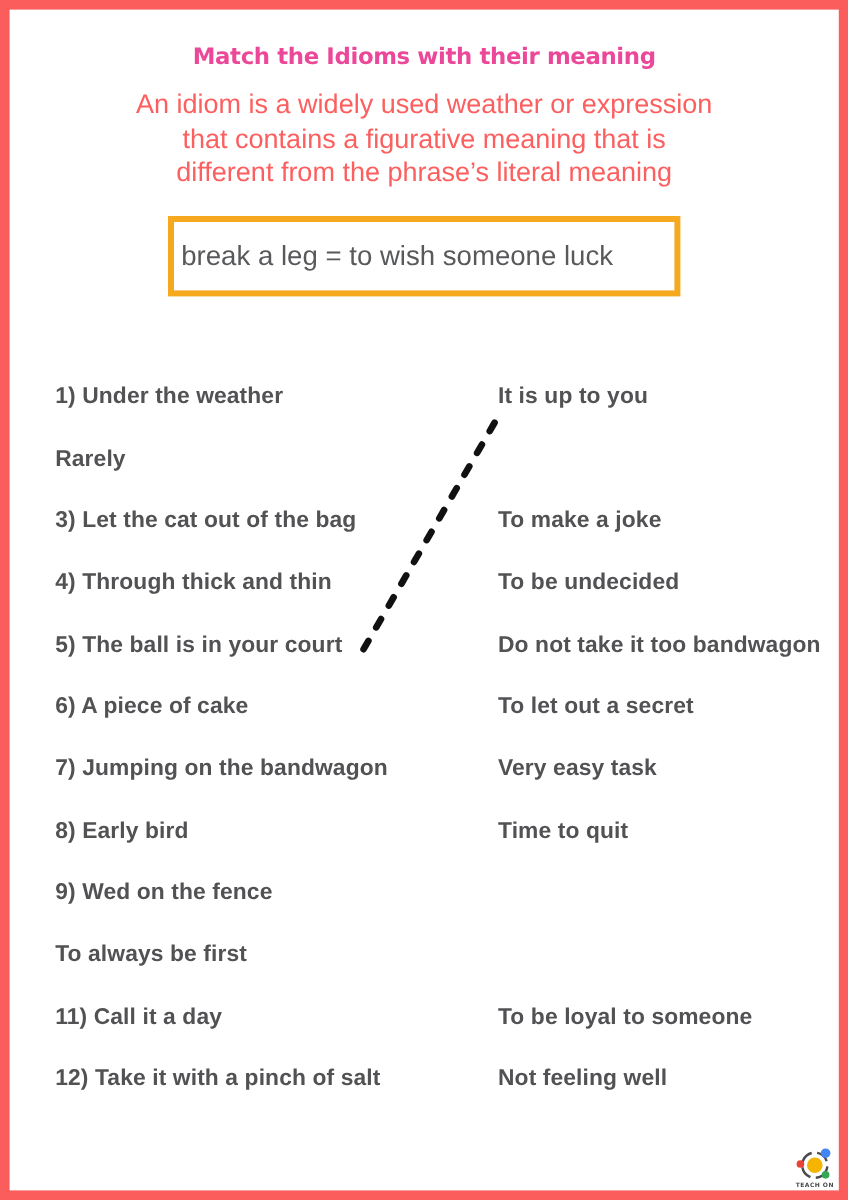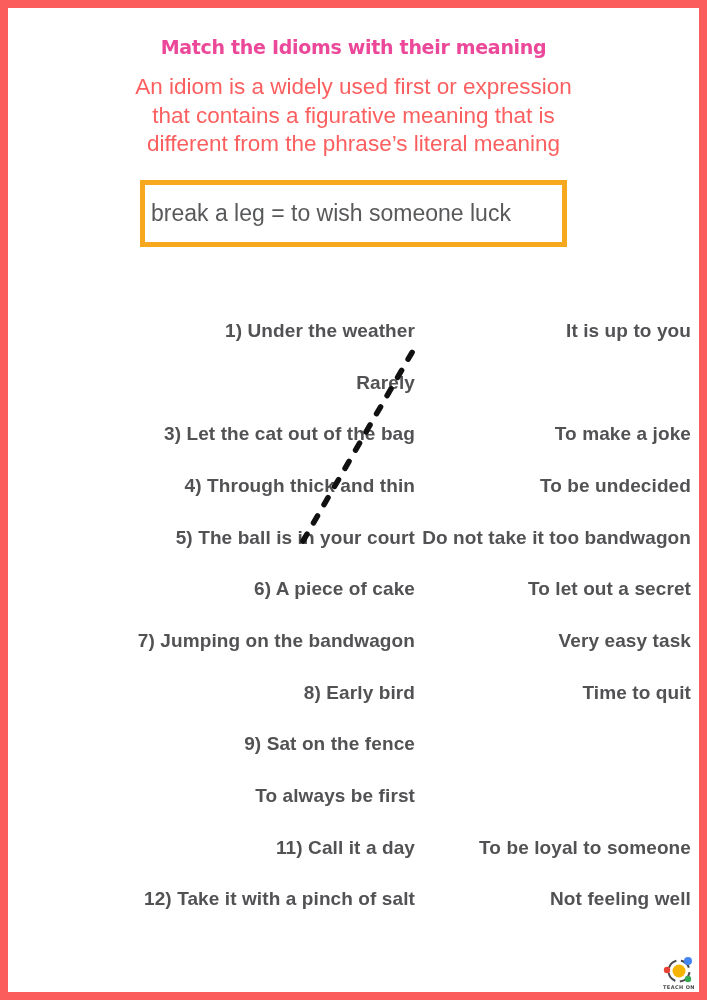--- a/index.html
+++ b/index.html
@@ -20,21 +20,21 @@
   .subtitle{
     margin-top:15px;text-align:center;color:var(--subtitle);
     font-size:22.5px;line-height:28.5px;font-weight:normal;
   }
   .example-box{
     box-sizing:border-box;width:427px;margin:21px auto 0;
     border:5px solid var(--example-border);
     padding:15px 6px;text-align:left;
     font-size:23px;color:#58595B;background:#fff;
   }
-  .match-list{position:absolute;left:38px;top:297px;right:8px;text-align:right;}
+  .match-list{position:absolute;left:38px;top:297px;right:8px;}
   .row{
     display:grid;grid-template-columns:369px 1fr;height:51.7px;
     align-items:center;
   }
   .idiom,.meaning{
     font-size:19px;font-weight:bold;color:#525255;letter-spacing:0.1px;
     white-space:nowrap;
   }
   .overlay{
     position:absolute;left:0;top:0;width:691px;height:984px;
@@ -48,21 +48,21 @@
   }
 </style>
 </head>
 <body>
 
 <div class="frame">
 
   <h1 class="title">Match the Idioms with their meaning</h1>
 
   <div class="subtitle">
-    <div>An idiom is a widely used first or expression</div>
+    <div>An idiom is a widely used weather or expression</div>
     <div>that contains a figurative meaning that is</div>
     <div>different from the phrase’s literal meaning</div>
   </div>
 
   <div class="example-box">
     <span>break a leg = to wish someone luck</span>
   </div>
 
   <div class="match-list">
       <div class="row">
@@ -90,21 +90,21 @@
       </div>
       <div class="row">
         <div class="idiom"><span>7)</span> <span>Jumping on the bandwagon</span></div>
         <div class="meaning">Very easy task</div>
       </div>
       <div class="row">
         <div class="idiom"><span>8)</span> <span>Early bird</span></div>
         <div class="meaning">Time to quit</div>
       </div>
       <div class="row">
-        <div class="idiom"><span>9)</span> <span>Sat on the fence</span></div>
+        <div class="idiom"><span>9)</span> <span>Wed on the fence</span></div>
       </div>
       <div class="row">
         <div class="meaning">To always be first</div>
       </div>
       <div class="row">
         <div class="idiom"><span>11)</span> <span>Call it a day</span></div>
         <div class="meaning">To be loyal to someone</div>
       </div>
       <div class="row">
         <div class="idiom"><span>12)</span> <span>Take it with a pinch of salt</span></div>

